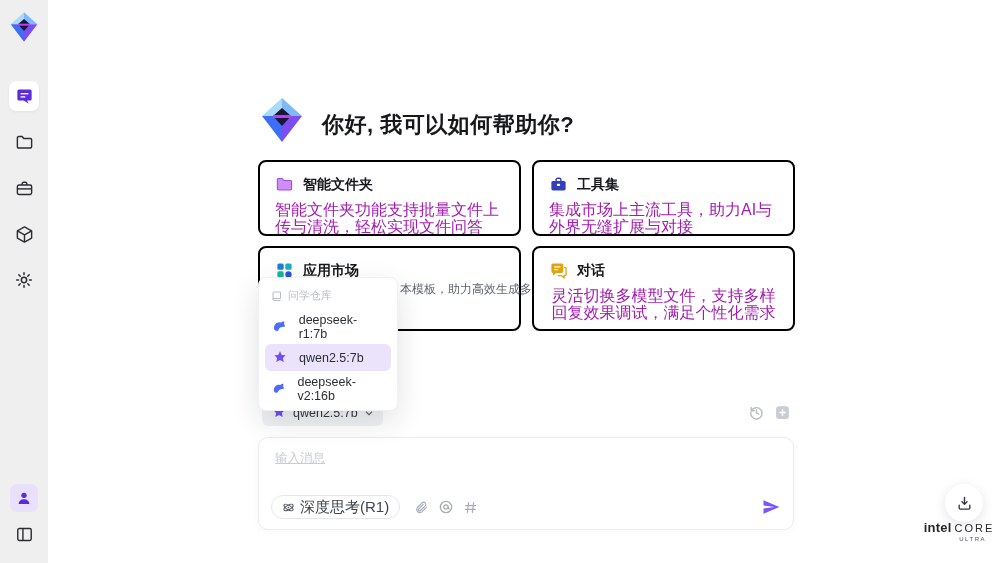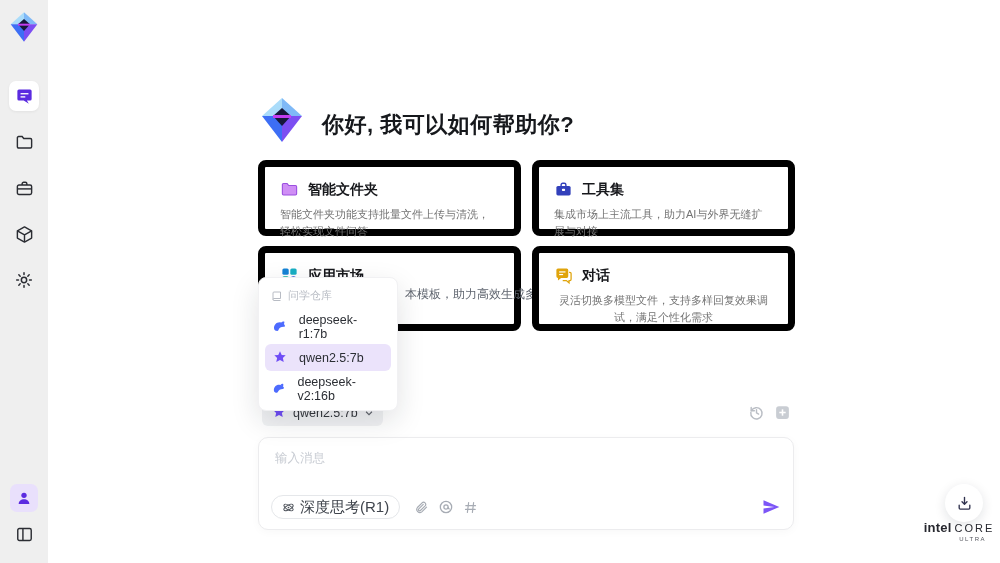--- a/index.html
+++ b/index.html
@@ -23,26 +23,26 @@
   .side-btn.active { background:#fff; box-shadow:0 1px 3px rgba(0,0,0,.06); }
   .side-bottom { position:absolute; bottom:14px; left:0; width:48px; display:flex; flex-direction:column; align-items:center; gap:7px; }
   .side-btn.user-bg { background:#e9e0fc; width:28px; height:28px; }
   
   .greet-logo { left:258px; top:96px; width:48px; height:48px; }
   .greeting {
     left:322px; top:110px; font-size:22px; font-weight:bold; color:#16181c; letter-spacing:.5px;
   }
   
   .card {
-    width:263px; background:#fff; border:7px solid #000000; border-radius:8px;
+    width:263px; background:#fff; border:2px solid #000000; border-radius:8px;
     padding:13px 15px 11px 15px; cursor:pointer;
   }
   .card-head { display:flex; align-items:center; gap:9px; }
   .card-title { font-size:14px; font-weight:bold; color:#17181c; }
-  .card-desc { margin-top:7px; font-size:11px; line-height:17px; color:#737373; }
+  .card-desc { margin-top:7px; font-size:16px; line-height:17px; color:#a21caf; }
   .card-desc-frag { position:absolute; left:140px; top:33px; font-size:12px; color:#606670; white-space:nowrap; }
   
   .dropdown {
     left:258px; top:277px; width:140px; background:#fff; border-radius:8px;
     border:1px solid #f1f1f3; box-shadow:0 10px 28px rgba(25,28,40,.13);
     padding:6px 6px 8px 6px; z-index:20;
   }
   .dd-header {
     display:flex; align-items:center; gap:5px; padding:4px 6px 6px 6px;
     font-size:11px; color:#b8bcc4;
@@ -58,21 +58,21 @@
     display:flex; align-items:center; gap:6px; padding:0 9px; cursor:pointer;
   }
   .model-pill .label { font-size:12.5px; color:#34373c; }
   .top-actions { left:748px; top:404px; display:flex; gap:9px; align-items:center; }
   .icon-btn { cursor:pointer; display:flex; align-items:center; justify-content:center; }
   
   .input-box {
     left:258px; top:437px; width:536px; height:93px; background:#fff;
     border:1px solid #ececee; border-radius:10px; box-shadow:0 2px 10px rgba(20,22,30,.03);
   }
-  .placeholder { position:absolute; left:16px; top:12px; font-size:12.5px; color:#c8ccd3; }
+  .placeholder { position:absolute; left:16px; top:12px; font-size:12.5px; color:#c8ccd3;text-decoration:underline; }
   .input-toolbar {
     position:absolute; left:12px; bottom:10px; right:12px; height:24px;
     display:flex; align-items:center;
   }
   .r1-pill {
     display:flex; align-items:center; gap:5px; height:24px; padding:0 10px;
     border:1px solid #e5e7ea; border-radius:12px; cursor:pointer; background:#fff;
   }
   .r1-pill span { font-size:15px; color:#3f444c; }
   .tb-icons { display:flex; align-items:center; gap:9px; margin-left:14px; }

